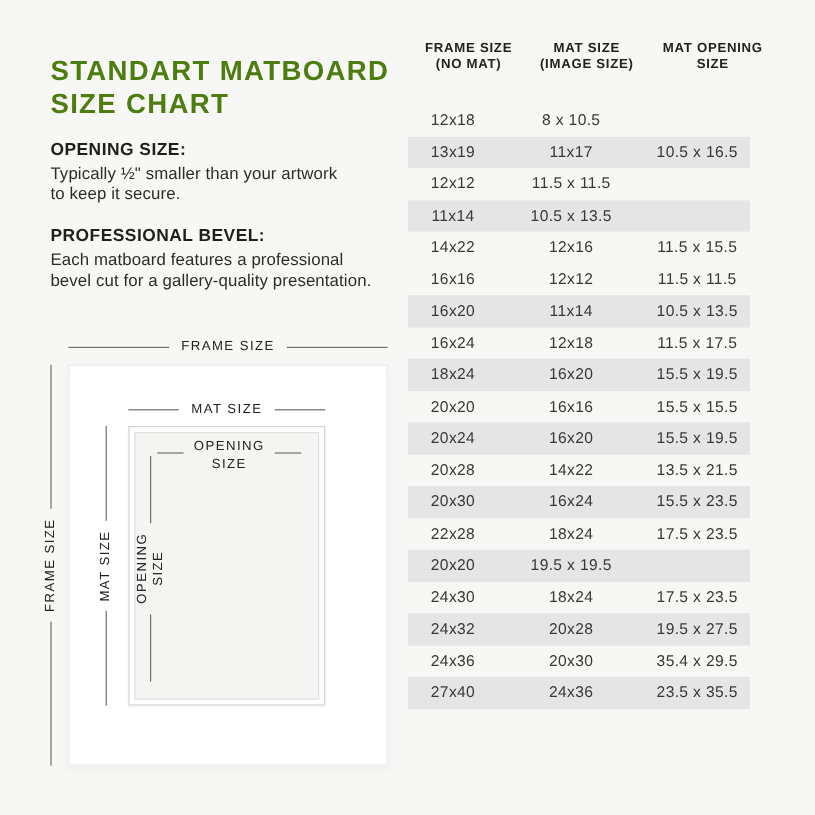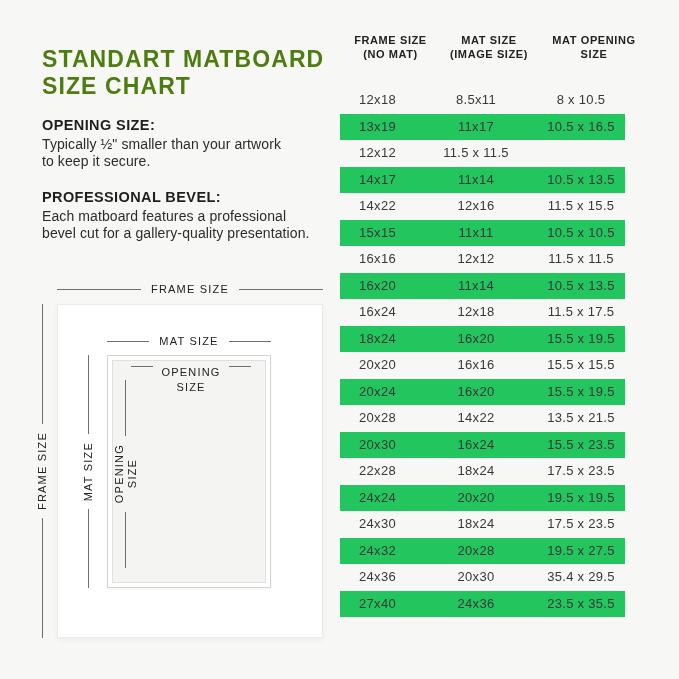--- a/index.html
+++ b/index.html
@@ -62,40 +62,40 @@
     box-shadow:0 1px 2px rgba(0,0,0,0.05);
   }
   .mat-rect .opening-area {
     width:100%; height:100%; box-sizing:border-box;
     background:#f4f4f2; border:1px solid #e0e0de;
   }
   .opening-label {
     position:absolute; left:131px; top:366px; width:120px;
     font-size:11px; letter-spacing:1.2px; color:#21211f; text-align:center;
   }
-  .opening-label .row { display:flex; align-items:flex-start; }
+  .opening-label .row { display:flex; align-items:flex-end; }
   .opening-label .row .dline { flex:1; height:1px; background:#6f6f6d; }
   .opening-label .row .dlbl { margin:0 8px; white-space:nowrap; }
   .opening-label .line2 { margin-top:3px; }
 
   
   .thead {
     position:absolute; left:353px; top:33px; width:285px;
     display:grid; grid-template-columns:75px 122px 88px;
     text-align:center;
     font-size:11px; font-weight:bold; letter-spacing:0.6px;
     line-height:14px; color:#222220;
   }
   .tbody { position:absolute; left:340px; top:87px; width:285px; }
   .trow {
     display:grid; grid-template-columns:75px 122px 88px;
     height:26.5px; line-height:26.5px;
     text-align:center; font-size:13px; letter-spacing:0.3px; color:#383836;
   }
-  .trow.alt { background:#22c55e; }
+  .trow.alt { background:#e5e5e5; }
 </style>
 </head>
 <body>
 
 <h1 class="title"><span>STANDART MATBOARD</span><br><span>SIZE CHART</span></h1>
 
 <div class="note note-opening">
   <h2>OPENING SIZE:</h2>
   <p>Typically ½" smaller than your artwork
 to keep it secure.</p>
@@ -164,47 +164,40 @@
   </div>
   <div>
     <span>MAT OPENING</span><br>
     <span>SIZE</span>
   </div>
 </div>
 
 <div class="tbody">
     <div class="trow">
       <div>12x18</div>
-      <div>8.5x11</div>
       <div>8 x 10.5</div>
     </div>
     <div class="trow alt">
       <div>13x19</div>
       <div>11x17</div>
       <div>10.5 x 16.5</div>
     </div>
     <div class="trow">
       <div>12x12</div>
       <div>11.5 x 11.5</div>
     </div>
     <div class="trow alt">
-      <div>14x17</div>
       <div>11x14</div>
       <div>10.5 x 13.5</div>
     </div>
     <div class="trow">
       <div>14x22</div>
       <div>12x16</div>
       <div>11.5 x 15.5</div>
     </div>
-    <div class="trow alt">
-      <div>15x15</div>
-      <div>11x11</div>
-      <div>10.5 x 10.5</div>
-    </div>
     <div class="trow">
       <div>16x16</div>
       <div>12x12</div>
       <div>11.5 x 11.5</div>
     </div>
     <div class="trow alt">
       <div>16x20</div>
       <div>11x14</div>
       <div>10.5 x 13.5</div>
     </div>
@@ -237,21 +230,20 @@
       <div>20x30</div>
       <div>16x24</div>
       <div>15.5 x 23.5</div>
     </div>
     <div class="trow">
       <div>22x28</div>
       <div>18x24</div>
       <div>17.5 x 23.5</div>
     </div>
     <div class="trow alt">
-      <div>24x24</div>
       <div>20x20</div>
       <div>19.5 x 19.5</div>
     </div>
     <div class="trow">
       <div>24x30</div>
       <div>18x24</div>
       <div>17.5 x 23.5</div>
     </div>
     <div class="trow alt">
       <div>24x32</div>

